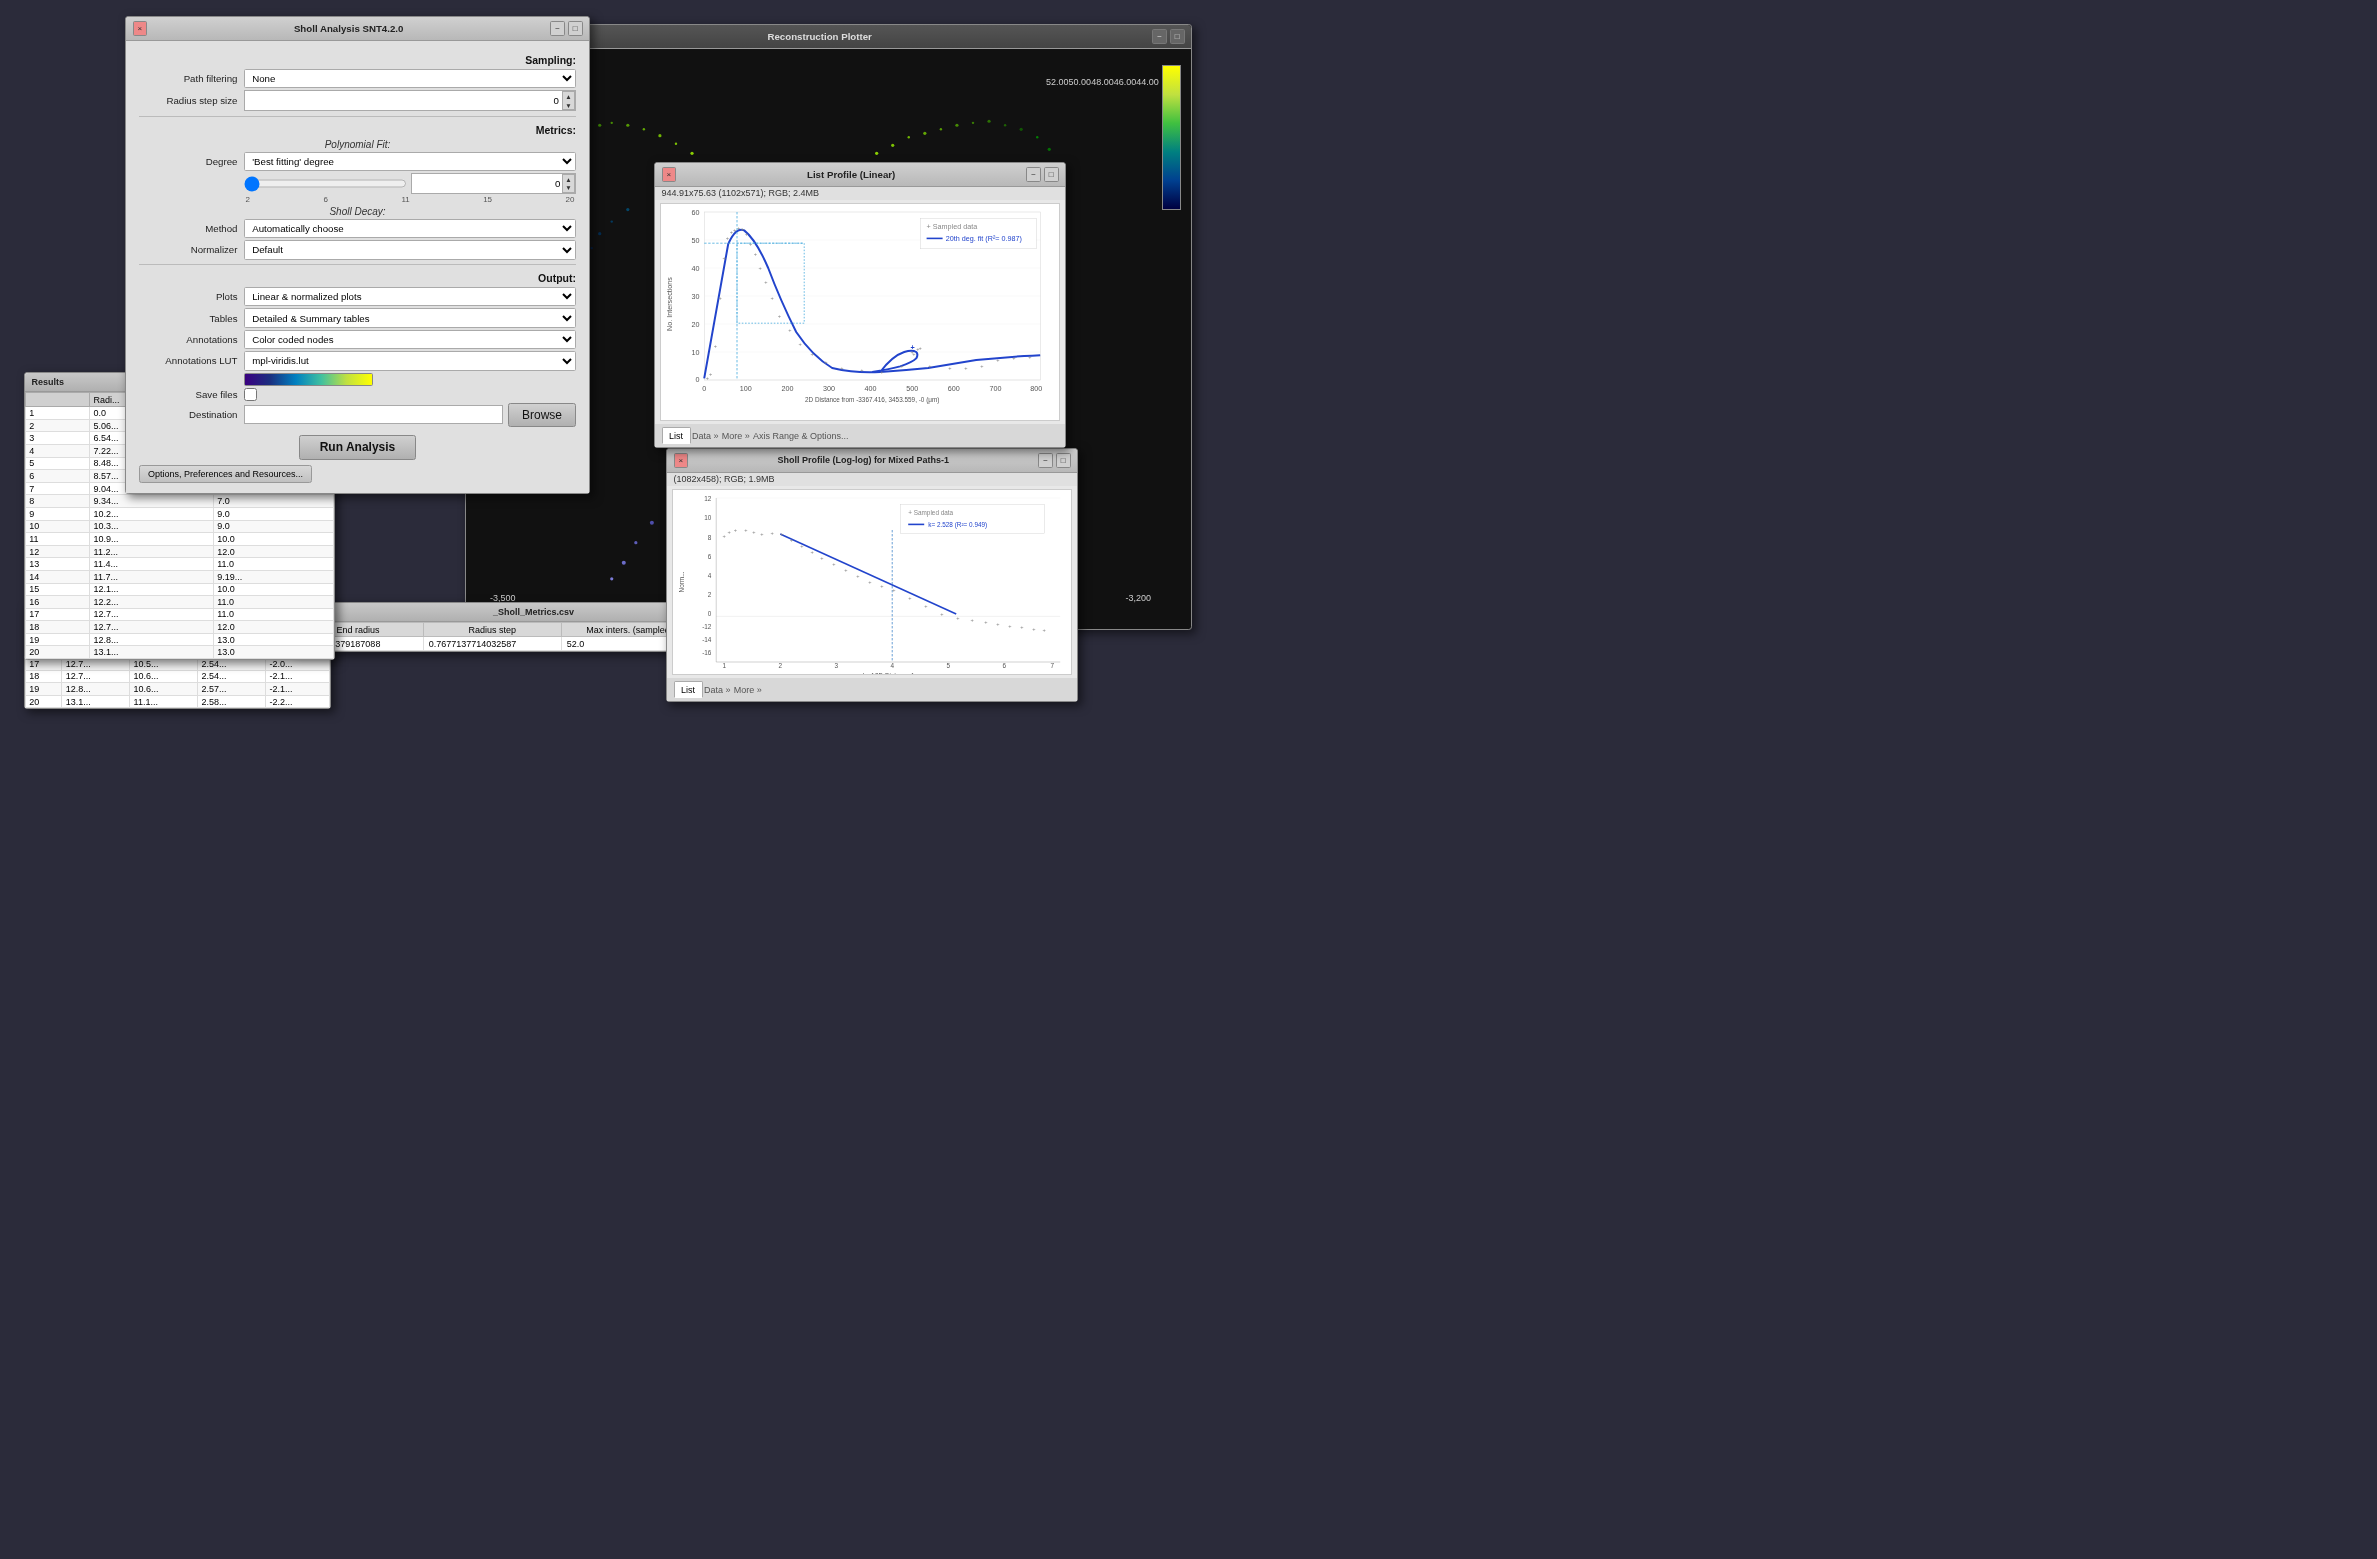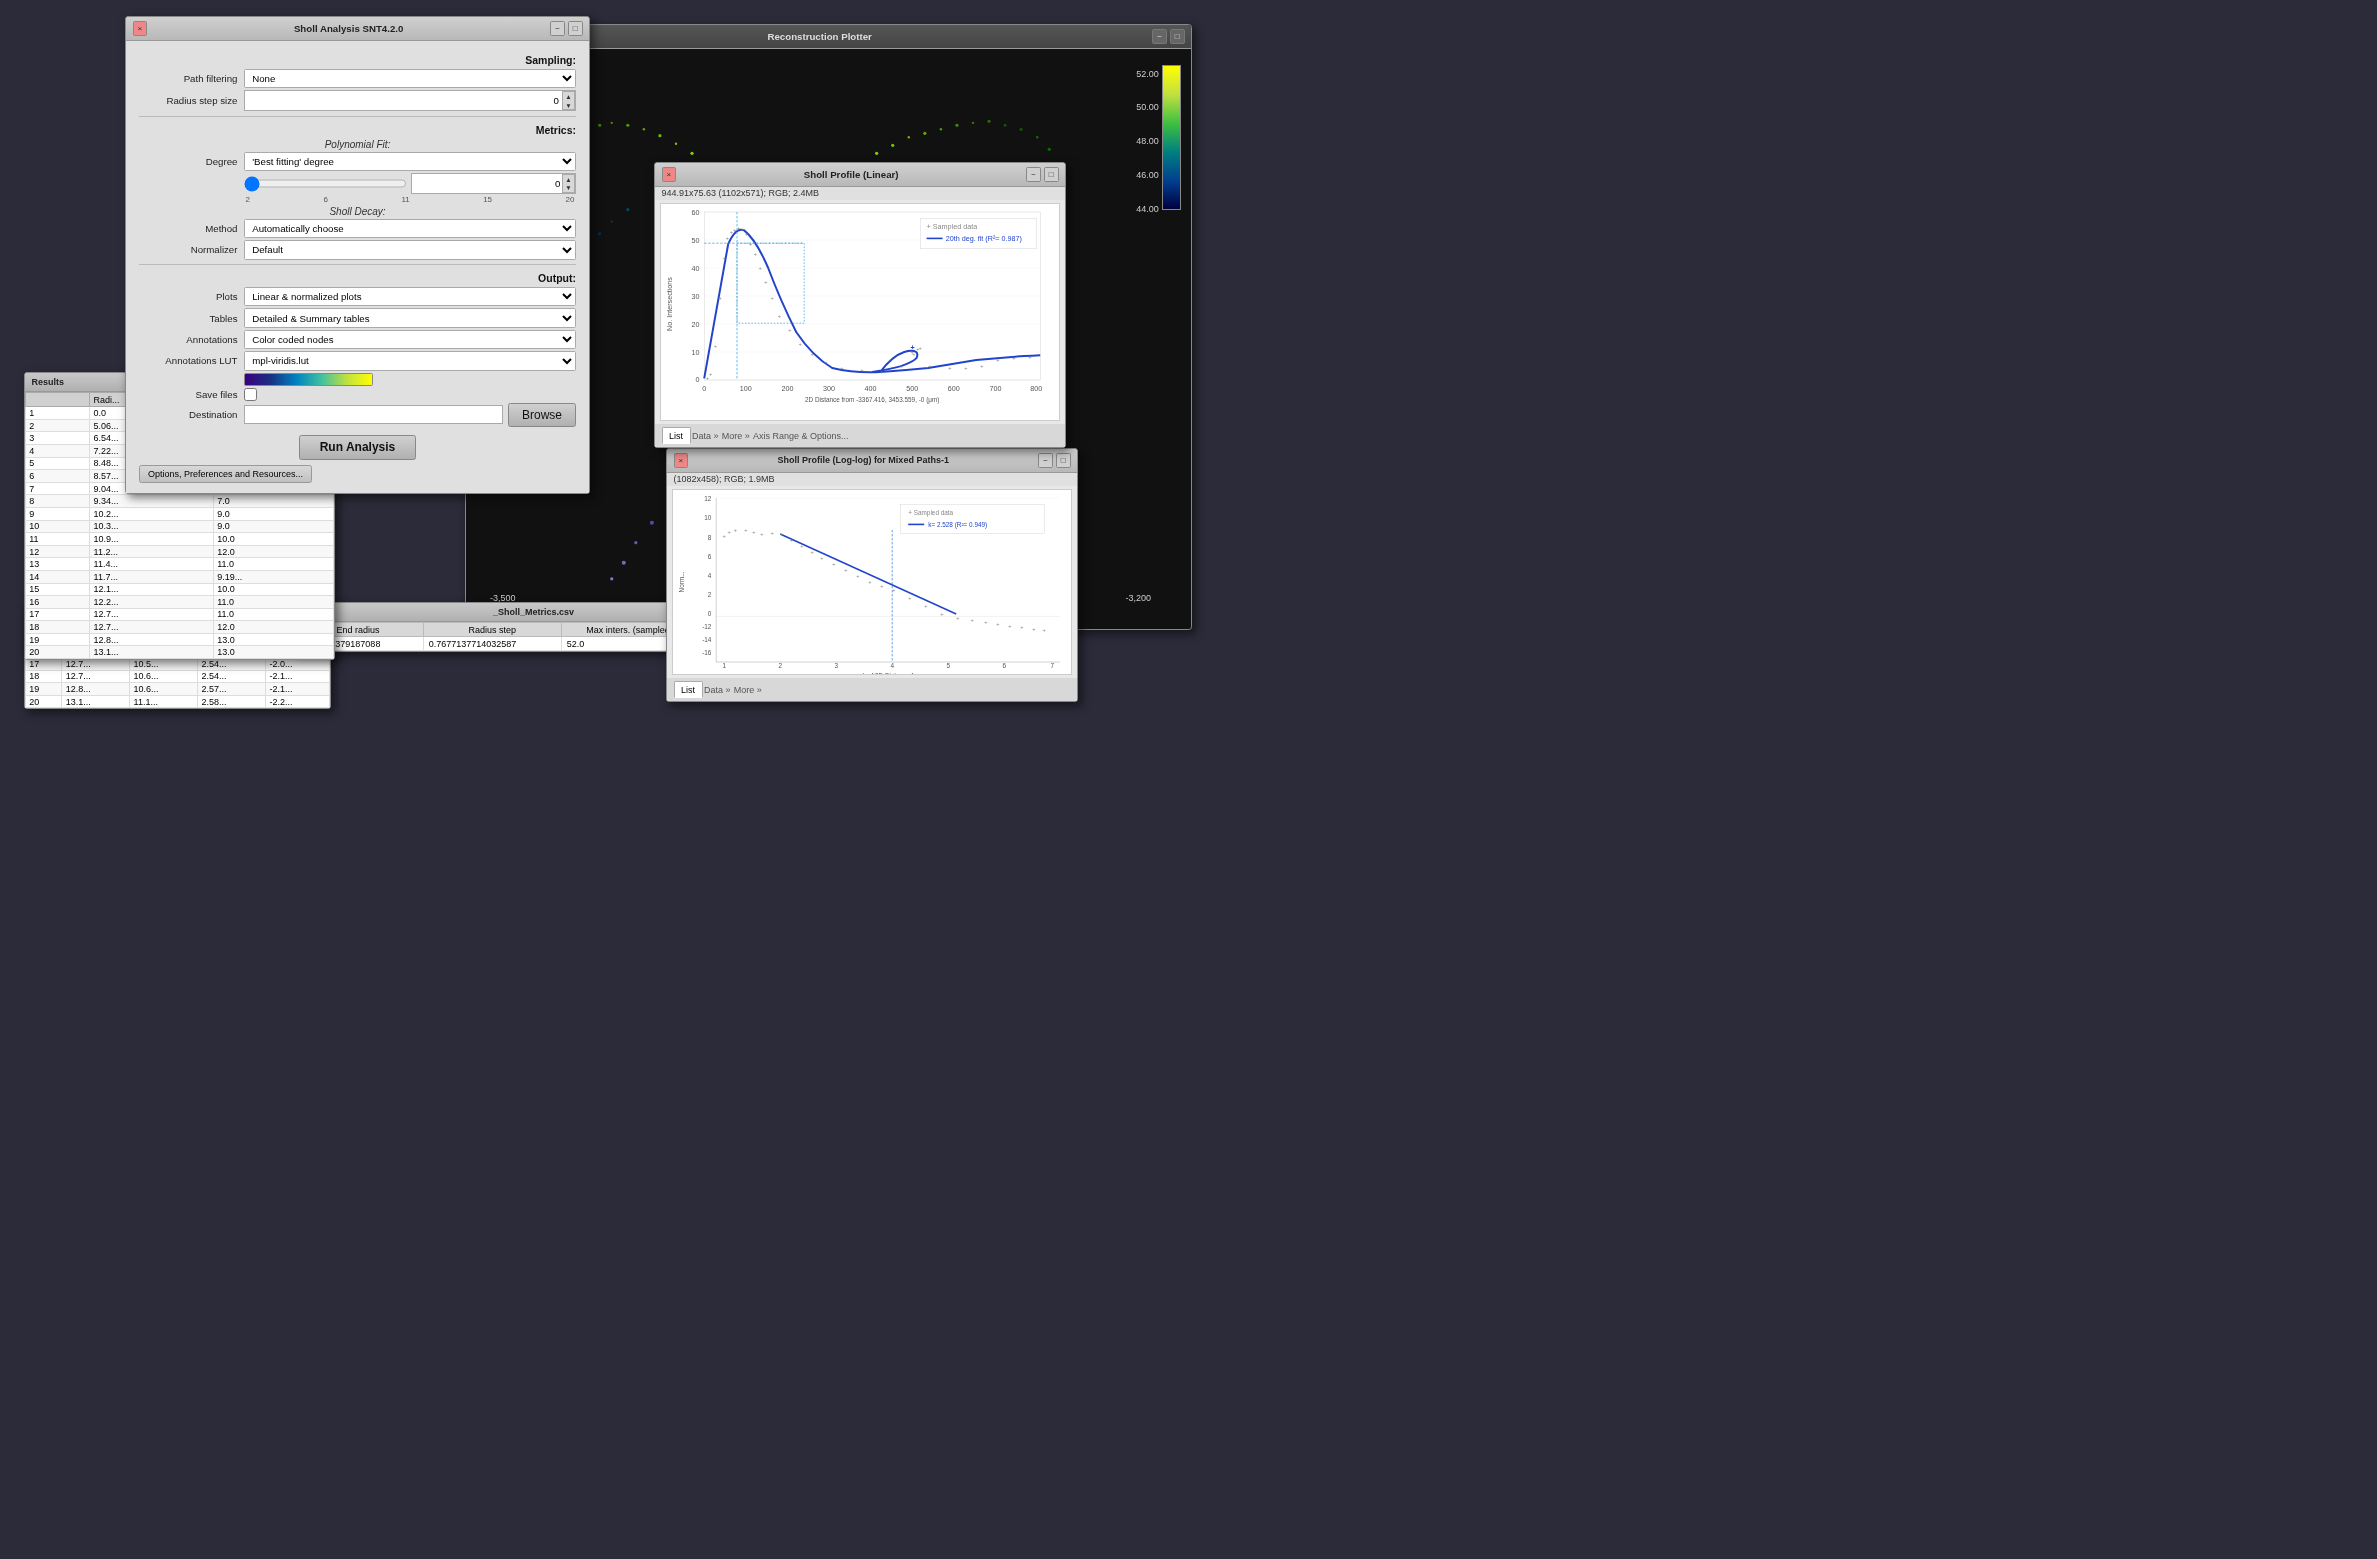--- a/index.html
+++ b/index.html
@@ -231,23 +231,23 @@
     }
     .colorbar-gradient {
       width: 19.4px;
       height: 145px;
       background: linear-gradient(to bottom, #ffff00, #c0e040, #40c040, #008080, #004090, #000040);
       border: 0.8px solid #888;
     }
     .colorbar-labels {
       position: absolute;
       right: 22.6px;
-      top: 4px;
-      display: flex;
-      flex-direction: column;
+      top: 12px;
+      display: flex;
+      flex-direction: row;
       justify-content: space-between;
       height: 145px;
       font-size: 9px;
       color: #ccc;
     }
     .axis-labels-bottom {
       position: absolute;
       bottom: 24px;
       left: 24px;
       right: 40px;
@@ -889,21 +889,21 @@
       </tbody>
     </table>
   </div>
 </div>
 
 <div class="window" id="sholl-linear">
   <div class="window-titlebar">
     <div class="window-controls">
       <div class="win-btn close">×</div>
     </div>
-    <div class="window-title">Sholl Profile (Linear)</div>
+    <div class="window-title">List Profile (Linear)</div>
     <div class="window-controls">
       <div class="win-btn">−</div>
       <div class="win-btn">□</div>
     </div>
   </div>
   <div class="profile-info">944.91x75.63  (1102x571); RGB; 2.4MB</div>
   <div style="background:white; margin:3.2px 4.8px; border:0.8px solid #ccc; position:relative; height:218px;">
     <svg width="100%" height="100%" viewBox="0 0 490 270" style="font-size:12px">
 
       <rect x="0" y="0" width="490" height="270" fill="white"></rect>

